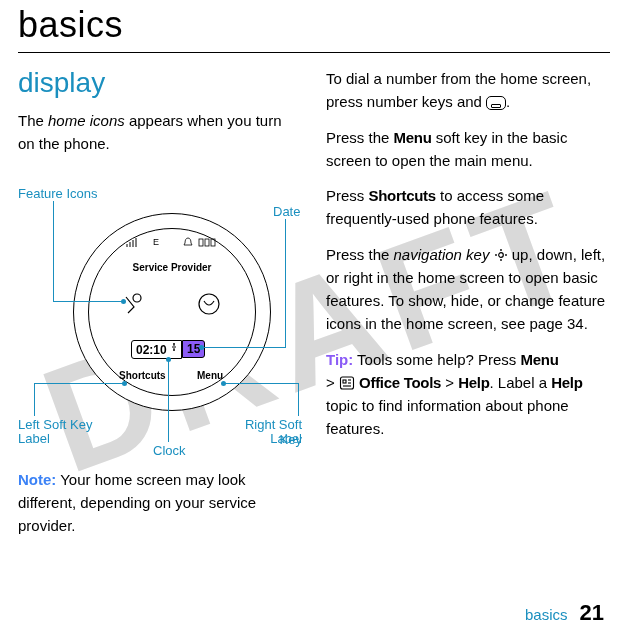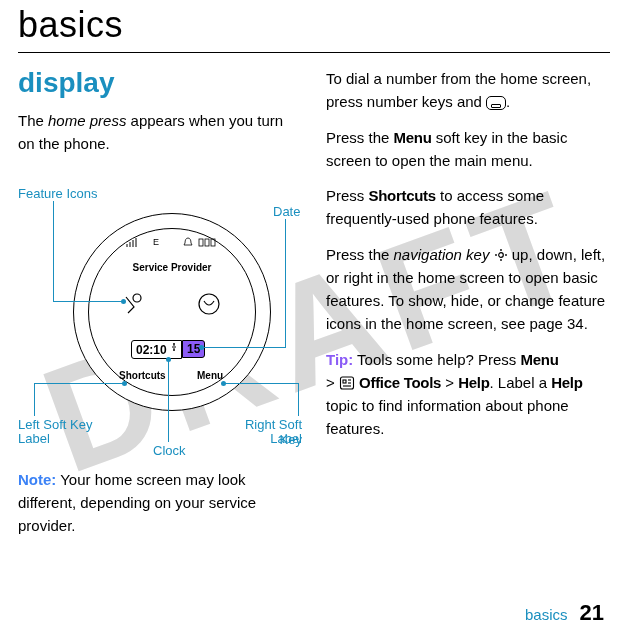--- a/index.html
+++ b/index.html
@@ -4,21 +4,21 @@
 <style>
   * { box-sizing: border-box; margin: 0; padding: 0; }
   html, body { width: 628px; height: 636px; background: #fff; font-family: Arial, Helvetica, sans-serif; color: #000; position: relative; }
   .page { width: 628px; height: 636px; position: relative; padding: 4px 18px 0 18px; }
   .watermark { position: absolute; left: 50%; top: 52%; transform: translate(-50%,-50%) rotate(-20deg); font-size: 150px; font-weight: 700; color: #d9d9d9; letter-spacing: 10px; z-index: 0; font-family: Arial, Helvetica, sans-serif; user-select: none; }
   .content { position: relative; z-index: 1; }
   .title { font-size: 36px; font-weight: 400; letter-spacing: 0.5px; margin-bottom: 6px; }
   .rule { border: none; border-top: 1px solid #000; margin-bottom: 14px; }
   .cols { display: flex; gap: 28px; }
   .col { width: 280px; }
-  .h2 { font-size: 28px; color: #1a8fbf; font-weight: 700; margin-bottom: 10px; }
+  .h2 { font-size: 28px; color: #1a8fbf; font-weight: 400; margin-bottom: 10px; }
   p { font-size: 15px; line-height: 1.55; margin-bottom: 12px; font-weight: 400; }
   .ital { font-style: italic; }
   .bold { font-weight: 700; }
   .tip { color: #8b5cf6; font-weight: 700; }
   .cond { font-family: "Arial Narrow", Arial, sans-serif; font-weight: 700; font-stretch: condensed; letter-spacing: -0.3px; }
   .key { display: inline-block; border: 1.5px solid #000; border-radius: 5px; padding: 0 4px; line-height: 12px; vertical-align: -1px; }
   .key .bar { display: inline-block; width: 10px; height: 4px; border: 1.2px solid #000; border-radius: 1px; }
   .navdot { display: inline-block; width: 14px; height: 14px; vertical-align: -2px; }
   .tool-icon { display: inline-block; width: 16px; height: 16px; vertical-align: -3px; }
   .diagram { position: relative; width: 280px; height: 290px; margin-top: 4px; margin-bottom: 10px; }
@@ -43,21 +43,21 @@
 <div class="page">
   <div class="watermark">DRAFT</div>
   <div class="content">
     <div class="title">basics</div>
     <hr class="rule">
     <div class="cols">
 
       <div class="col">
         <div class="h2">display</div>
         <p>
-          <span>The </span><span class="ital">home press</span><span> appears when you turn on the phone.</span>
+          <span>The </span><span class="ital">home icons</span><span> appears when you turn on the phone.</span>
         </p>
 
         <div class="diagram">
 
           <div class="circle" style="left:55px; top:45px; width:198px; height:198px;"></div>
           <div class="circle" style="left:70px; top:60px; width:168px; height:168px;"></div>
 
           <div class="iconbar" style="left:107px; top:69px;">
             <span>
               <svg width="26" height="10">

